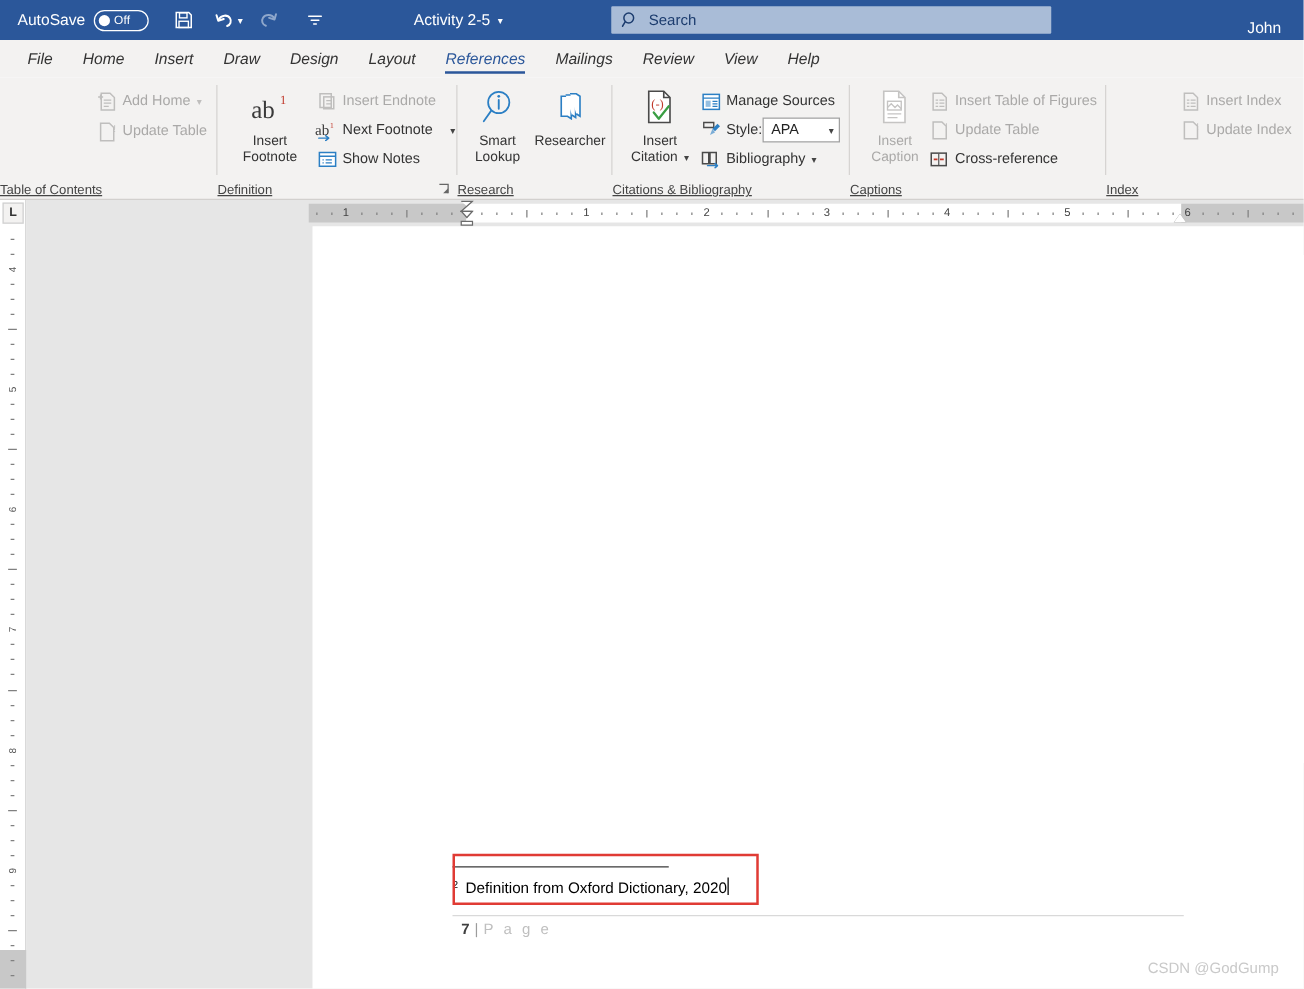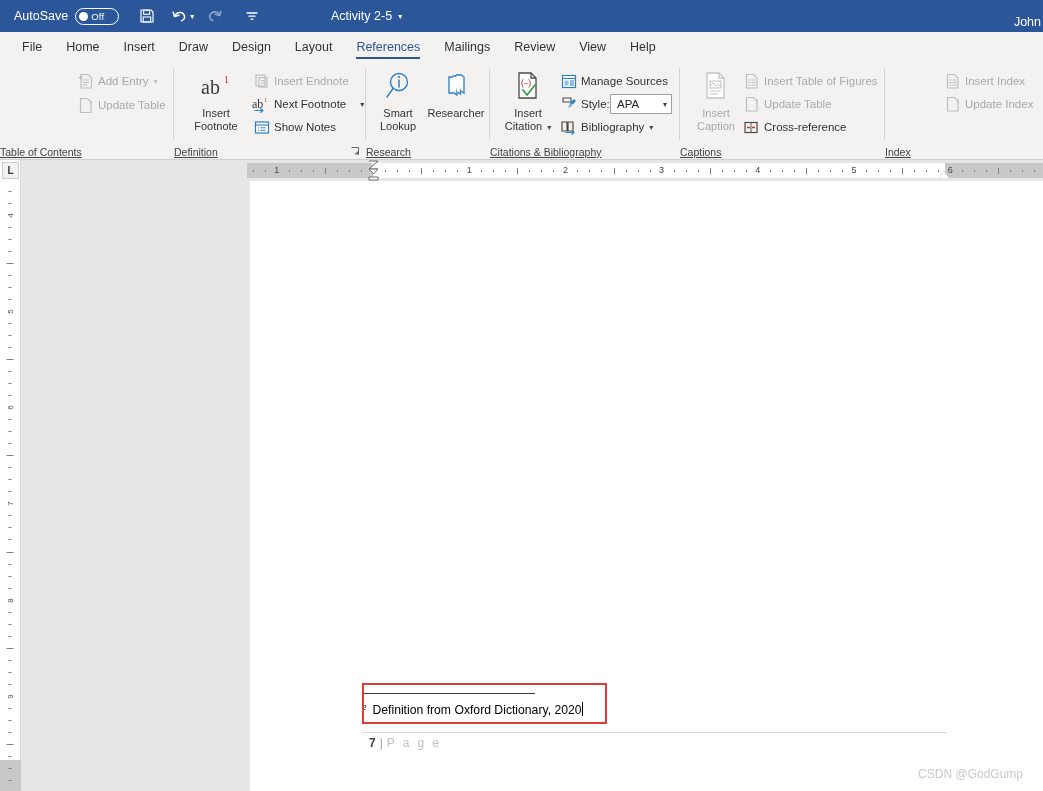--- a/index.html
+++ b/index.html
@@ -42,32 +42,32 @@
   .doc-title .cap { font-size: 8px; margin-left: 6px; }
   .searchbox {
     position: absolute; left: 489px; top: 5px; width: 352px; height: 22px;
     background: #a9bcd7; display: flex; align-items: center; border-radius: 1px;
   }
   .searchbox .mag { margin-left: 8px; display:flex; }
   .searchbox .ph { font-size: 12px; color: #1c3c6e; margin-left: 8px; }
   .account {
     position: absolute; right: 0px; top: 0; height: 44px;
     display: flex; align-items: center; font-size: 12.5px; color: #ffffff;
-    padding-right: 2px; overflow: hidden; white-space: nowrap;
+    padding-right: 18px; overflow: hidden; white-space: nowrap;
   }
 
   
   .tabbar {
     position: absolute; top: 32px; left: 0; width: 1043px; height: 30px;
     background: #f3f2f1; display: flex; align-items: stretch;
     padding-left: 10px;
   }
   .tab {
     display: flex; align-items: center; padding: 0 12px;
-    font-size: 12.5px; color: #333333; position: relative; cursor: default;
+    font-size: 12.5px; color: #333333; position: relative; cursor: default; font-style: italic;
   }
   .tab.active { color: #2b579a; }
   .tab.active:after {
     content: ""; position: absolute; left: 12px; right: 12px; bottom: 3px;
     height: 2.2px; background: #2b579a;
   }
 
   
   .ribbon {
     position: absolute; top: 62px; left: 0; width: 1043px; height: 98px;
@@ -231,20 +231,29 @@
       <svg width="14" height="14" viewBox="0 0 14 14">
           <path d="M2 4h10M4 7.2h6M6 10.2h2" stroke="#fff" stroke-width="1.3" stroke-linecap="round"></path>
         </svg>
     </div>
 
     <div class="doc-title">
       <span>Activity 2-5</span>
       <span class="cap">▾</span>
     </div>
 
+    <div class="searchbox">
+      <span class="mag">
+        <svg width="14" height="14" viewBox="0 0 14 14">
+            <circle cx="6" cy="5.4" r="3.9" fill="none" stroke="#1c3c6e" stroke-width="1.2"></circle>
+            <path d="M3.1 8.5 1 12" stroke="#1c3c6e" stroke-width="1.2" stroke-linecap="round"></path>
+          </svg>
+      </span>
+      <span class="ph">Search</span>
+    </div>
 
     <div class="account">John</div>
   </div>
 
   <div class="tabbar">
     <div class="tab">File</div>
     <div class="tab">Home</div>
     <div class="tab">Insert</div>
     <div class="tab">Draw</div>
     <div class="tab">Design</div>
@@ -260,21 +269,21 @@
 
     <div class="rgroup" style="left:0; width:174px;">
       <div class="smallbtn disabled" style="left:76px; top:8px;">
         <span class="si">
           <svg width="15" height="17" viewBox="0 0 15 17">
               <path d="M3 1.5h7l3.5 3.5v10H3z" fill="none" stroke="#bfbebd" stroke-width="1.2"></path>
               <path d="M5 7h6M5 9.5h6M5 12h4" stroke="#bfbebd" stroke-width="1"></path>
               <path d="M1.5 2.5v4M-.5 4.5h4" stroke="#bfbebd" stroke-width="1.2" transform="translate(1,0)"></path>
             </svg>
         </span>
-        <span>Add Entry</span>
+        <span>Add Home</span>
         <span class="caret-sm" style="color:#bfbebd">▾</span>
       </div>
       <div class="smallbtn disabled" style="left:76px; top:32px;">
         <span class="si">
           <svg width="15" height="17" viewBox="0 0 15 17">
               <path d="M2.5 1.5h7L13 5v10.5H2.5z" fill="none" stroke="#bfbebd" stroke-width="1.2"></path>
               <text x="12.5" y="8.5" font-size="8" fill="#bfbebd" font-family="Liberation Sans">!</text>
             </svg>
         </span>
         <span>Update Table</span>

